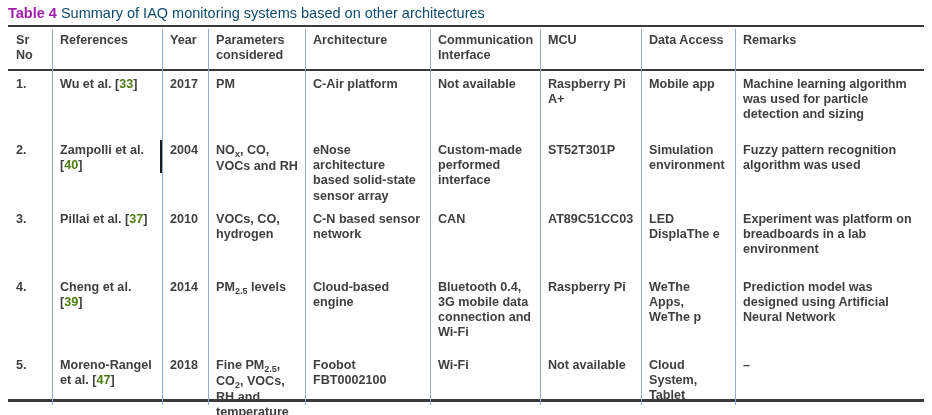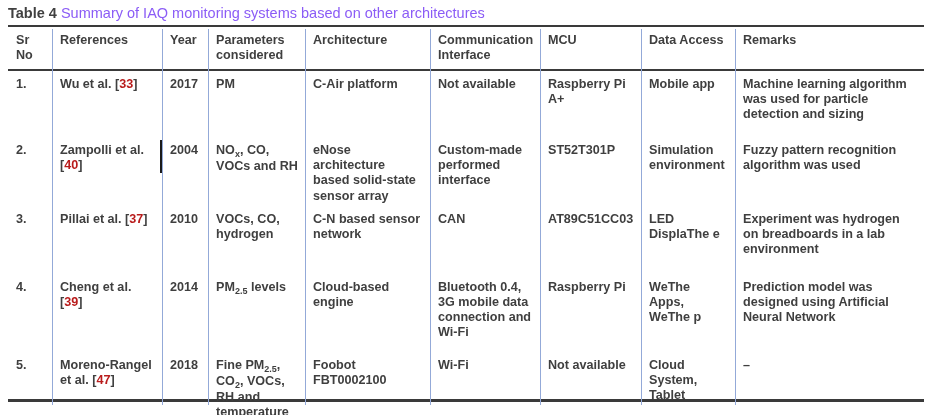--- a/index.html
+++ b/index.html
@@ -12,22 +12,22 @@
     position:relative;
   }
   .page{position:relative;width:932px;height:415px;box-sizing:border-box;padding:0 8px;}
 
   
   .caption{
     position:absolute;left:8px;top:4px;width:916px;
     font-size:14.5px;line-height:18px;color:#2f2f2f;
     white-space:nowrap;
   }
-  .caption .lbl{font-weight:bold;color:#404040;}
-  .caption .txt{font-weight:normal;color:#8b5cf6;}
+  .caption .lbl{font-weight:bold;color:#a21caf;}
+  .caption .txt{font-weight:normal;color:#0c4a6e;}
 
   
   .rule{position:absolute;left:8px;width:916px;background:#3a3a3a;}
   .rule-top{top:25px;height:2px;}
   .rule-head{top:69px;height:2px;}
   .rule-bottom{top:399px;height:2.5px;}
 
   
   .vline{position:absolute;top:29px;height:376px;width:1px;background:#93a9d8;}
 
@@ -44,21 +44,21 @@
     color:#3f3f3f;
     border:0;
   }
   thead th{height:36px;color:#4a4a4a;}
   tbody td{color:#3f3f3f;}
   tbody tr.r1 td{height:58px;}
   tbody tr.r2 td{height:60px;}
   tbody tr.r3 td{height:60px;}
   tbody tr.r4 td{height:70px;}
   tbody tr.r5 td{height:60px;}
-  .ref-num{color:#b91c1c;}
+  .ref-num{color:#4d7c0f;}
   sub{font-size:9px;vertical-align:baseline;position:relative;top:3px;}
 
   
   .caret{
     position:absolute;left:160px;top:140px;width:2px;height:33px;
     background:#1a1a1a;
   }
 
   
   .scanline{position:absolute;left:0;top:0;width:932px;height:3px;background:#ffffff;}
@@ -140,21 +140,21 @@
       </tr>
       <tr class="r3">
         <td>3.</td>
         <td><span>Pillai et al. [</span><span class="ref-num">37</span><span>]</span></td>
         <td>2010</td>
         <td>VOCs, CO, hydrogen</td>
         <td>C-N based sensor network</td>
         <td>CAN</td>
         <td>AT89C51CC03</td>
         <td>LED DisplaThe e</td>
-        <td>Experiment was hydrogen on breadboards in a lab environment</td>
+        <td>Experiment was platform on breadboards in a lab environment</td>
       </tr>
       <tr class="r4">
         <td>4.</td>
         <td><span>Cheng et al. [</span><span class="ref-num">39</span><span>]</span></td>
         <td>2014</td>
         <td><span>PM<sub>2.5</sub> levels</span></td>
         <td>Cloud-based engine</td>
         <td>Bluetooth 0.4, 3G mobile data connection and Wi-Fi</td>
         <td>Raspberry Pi</td>
         <td>WeThe Apps, WeThe p</td>

